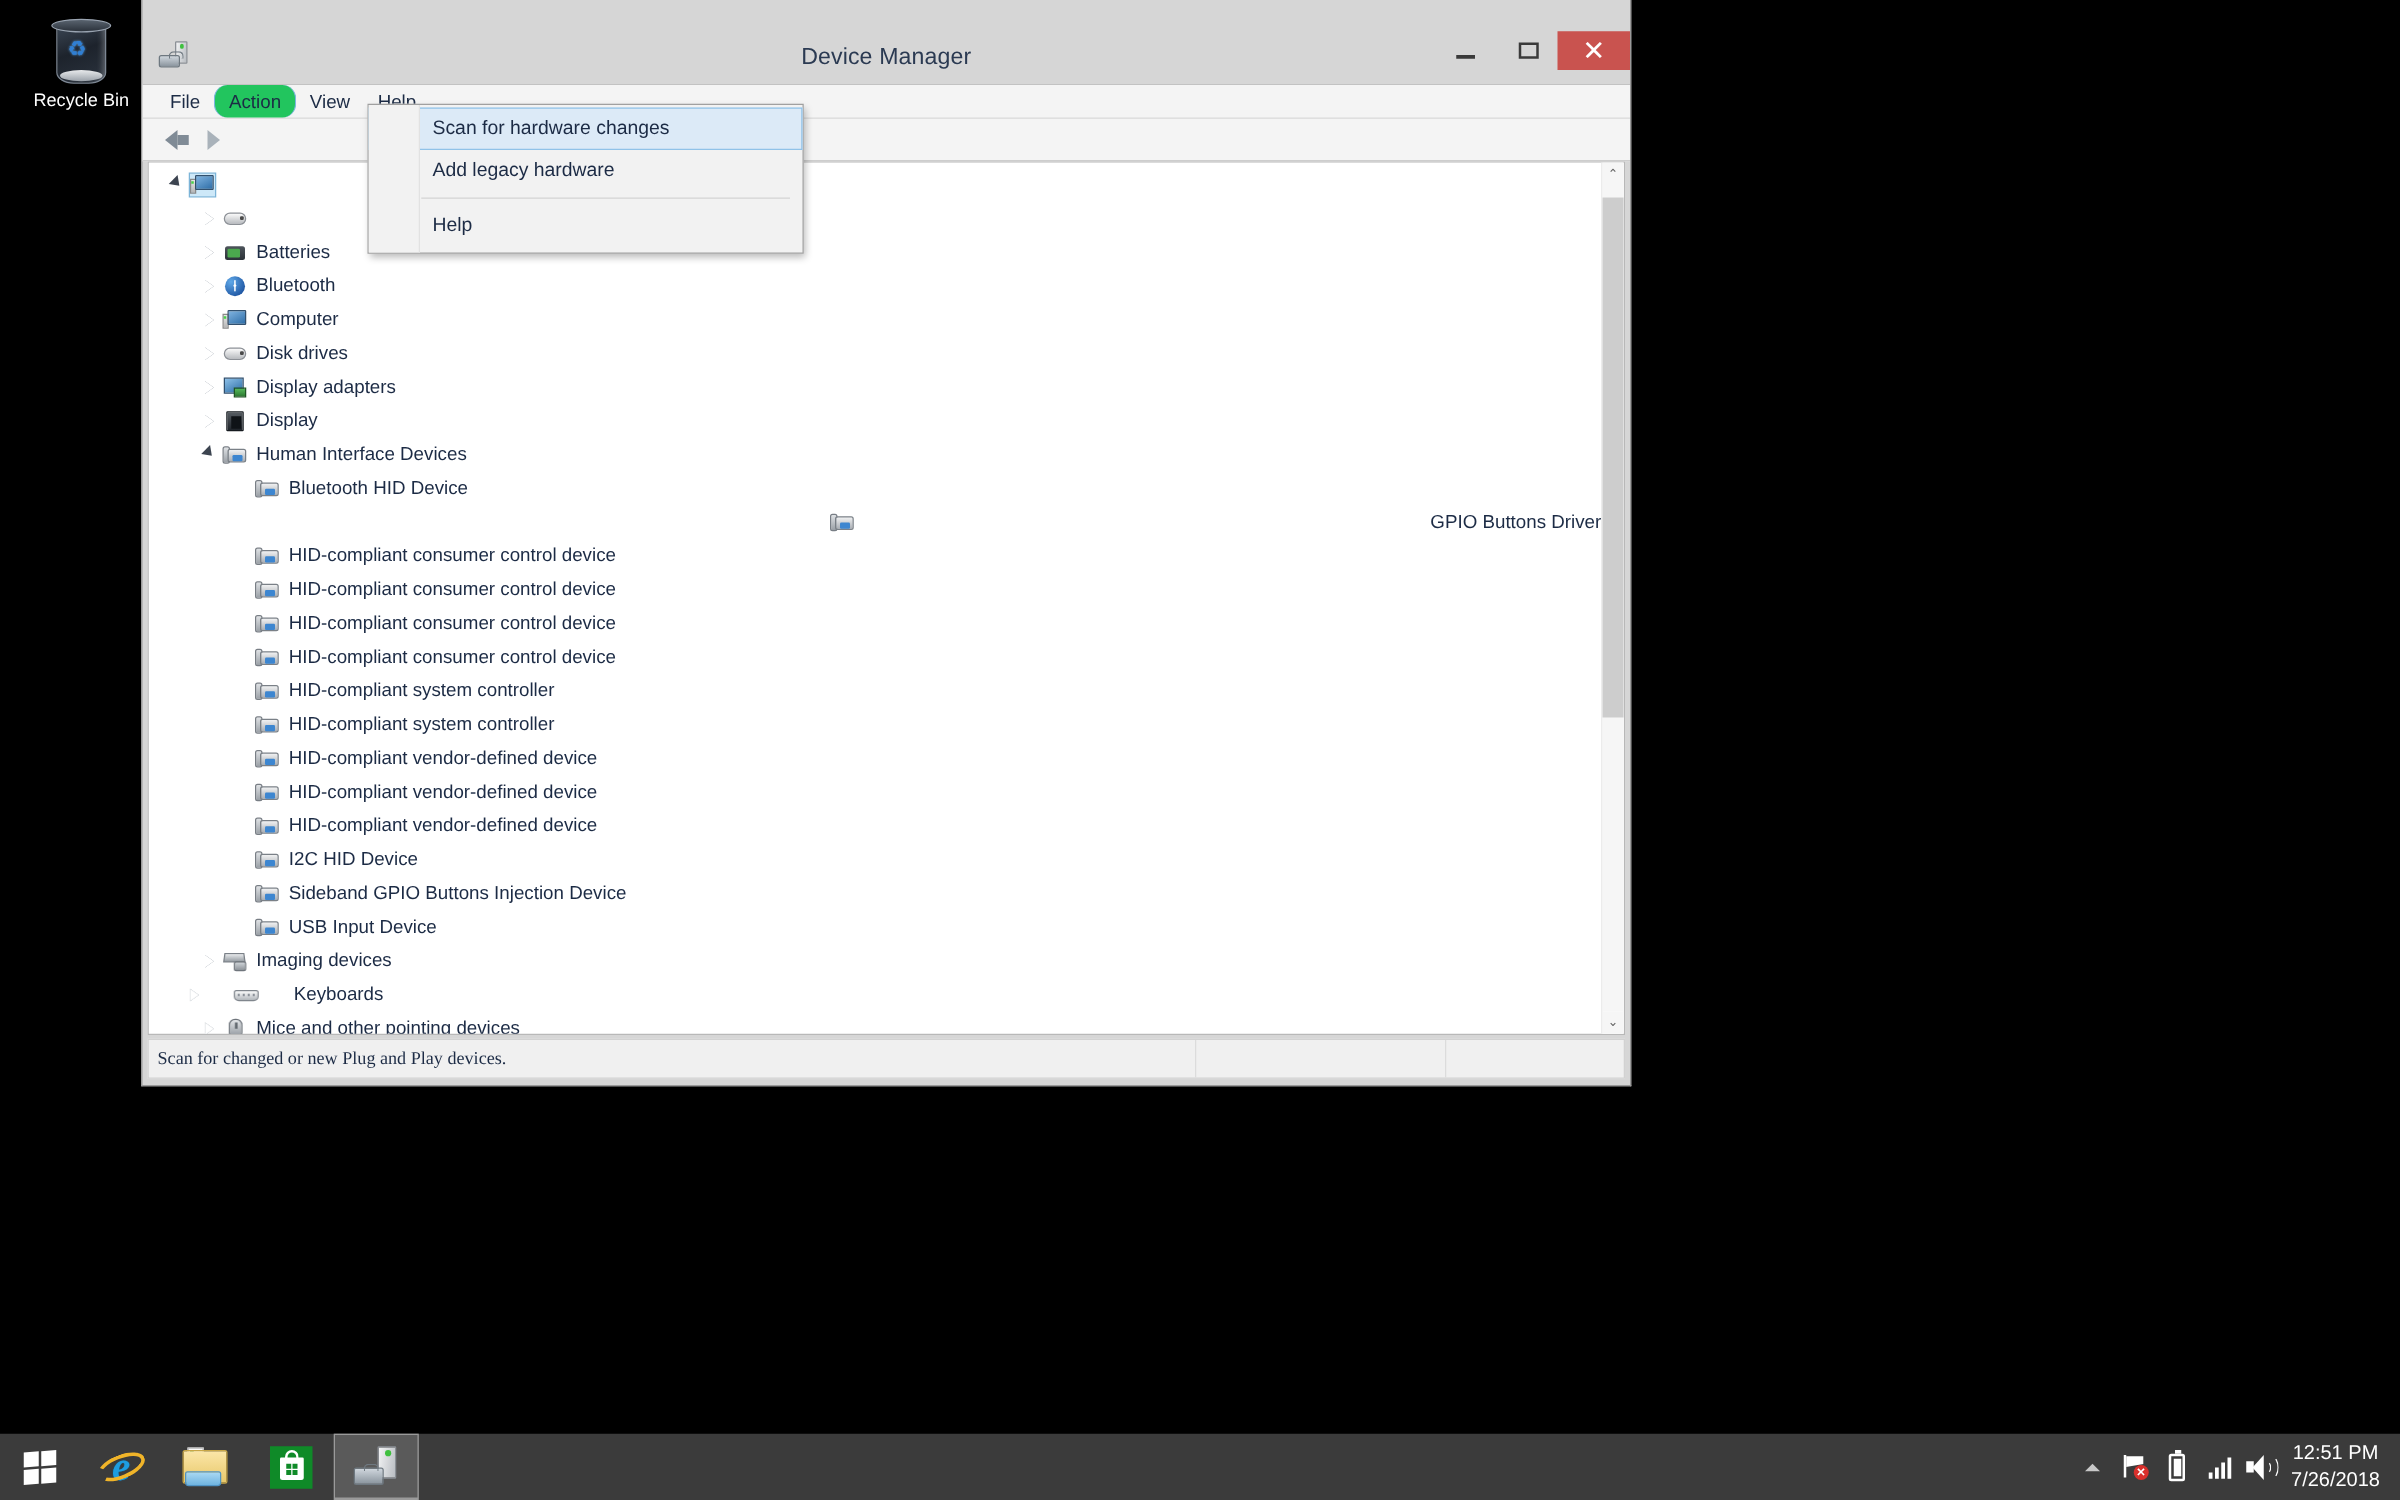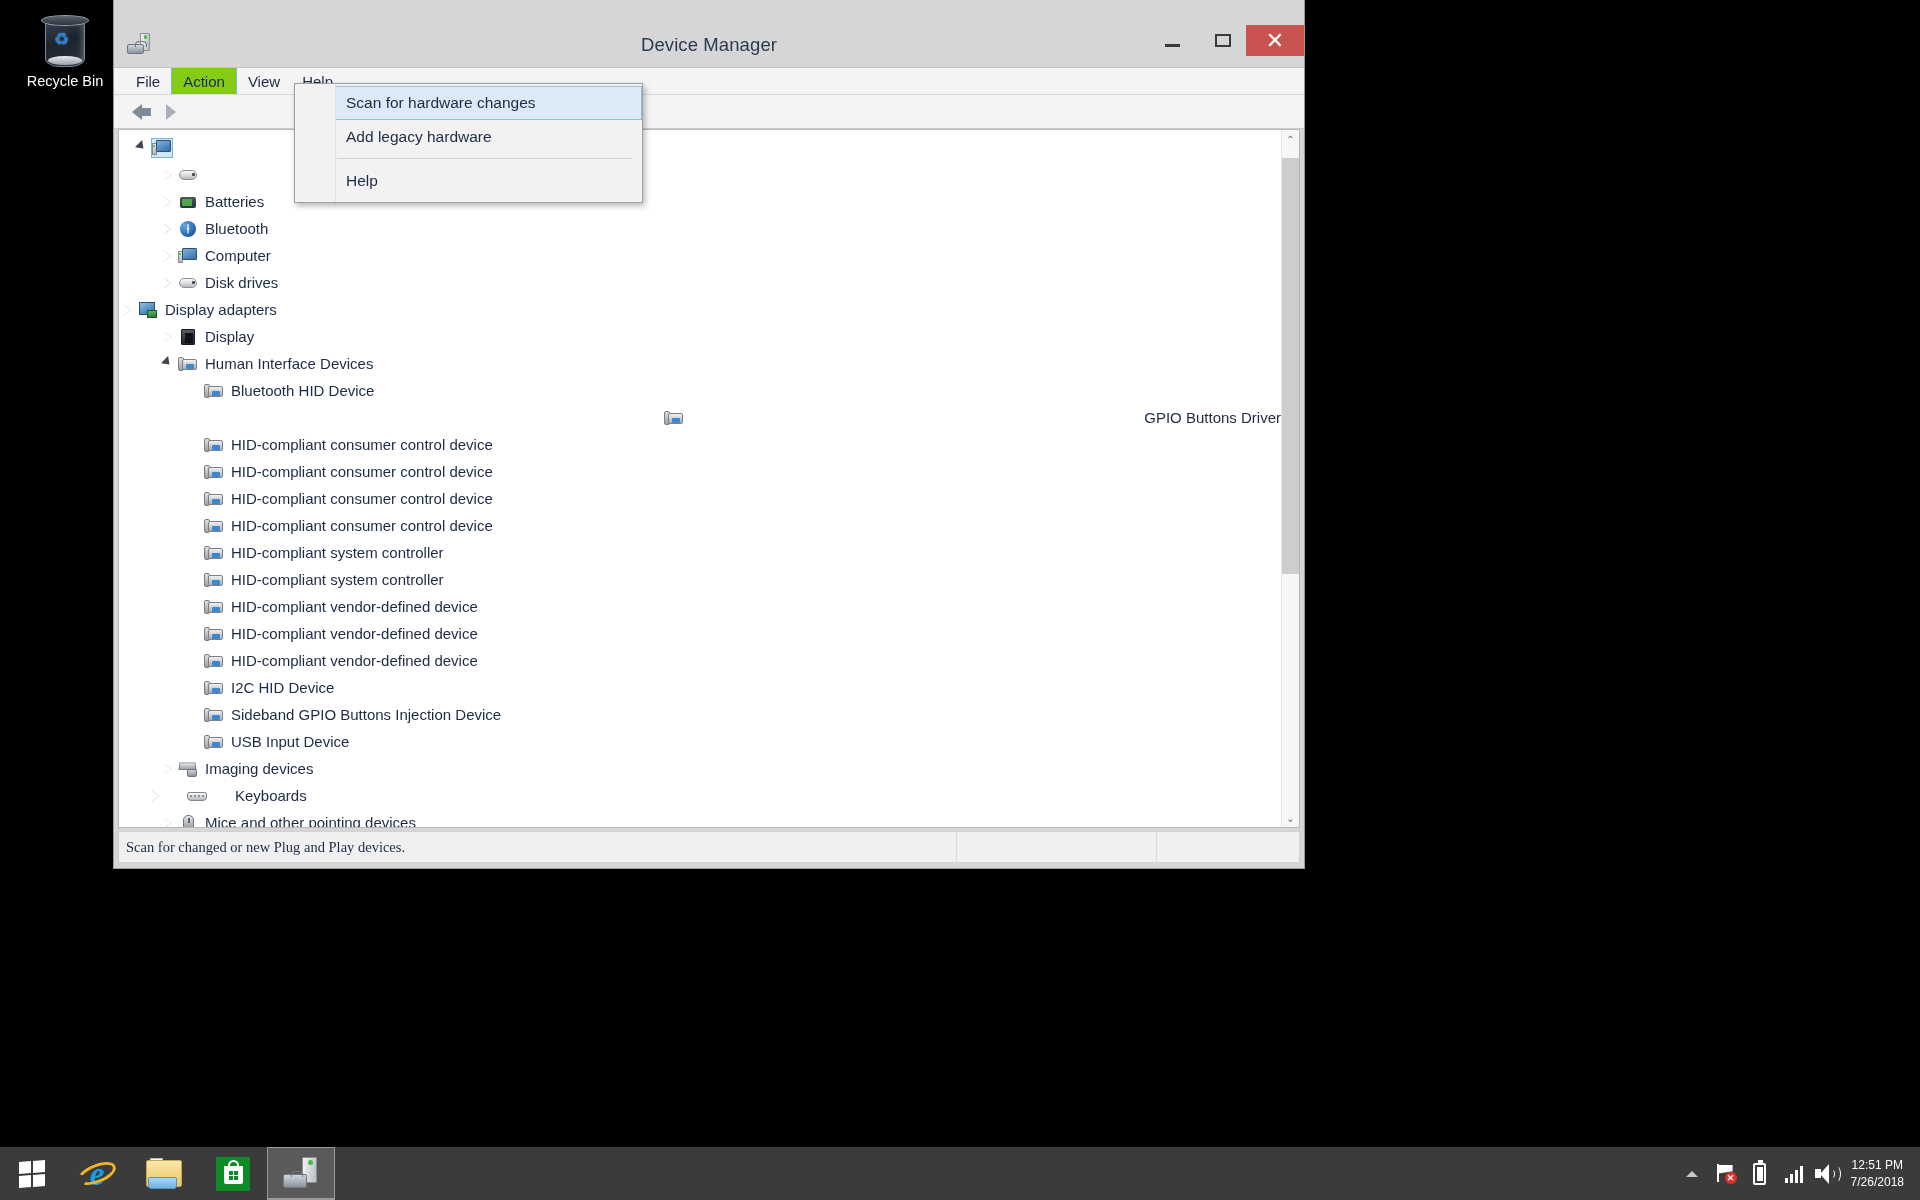--- a/index.html
+++ b/index.html
@@ -121,23 +121,24 @@
     padding-left: 11px;
     position: relative; z-index: 40;
   }
   .menu-item {
     display: flex; align-items: center;
     padding: 0 11px;
     font-size: 15px; color: #1c2b45;
     cursor: default;
   }
   .menu-item.open {
-    background: #84cc16;
+    background: #22c55e;
     border-left: 1px solid #7cb5de;
     border-right: 1px solid #7cb5de;
+    border-radius: 11px;
   }
 
   
   #toolbar {
     height: 34px; flex: 0 0 auto;
     background: #f4f4f4;
     border-bottom: 1px solid #cdcdcd;
     display: flex; align-items: center;
     padding-left: 8px; gap: 4px;
     position: relative; z-index: 10;
@@ -632,21 +633,21 @@
     border-right: 9px solid #ffffff;
   }
   .speaker-icon .w1, .speaker-icon .w2 {
     position: absolute; border: 1.6px solid #ffffff;
     border-left-color: transparent; border-top-color: transparent;
     border-bottom-color: transparent; border-radius: 50%;
   }
   .speaker-icon .w1 { left: 13px; top: 5px; width: 7px; height: 10px; }
   .speaker-icon .w2 { left: 15px; top: 1px; width: 11px; height: 18px; }
   #clock {
-    color: #ffffff; font-size: 12px; line-height: 1.35;
+    color: #ffffff; font-size: 16px; line-height: 1.35;
     text-align: center; padding: 0 10px 0 6px;
   }
 </style>
 </head>
 <body>
 
 <div id="desktop">
 
   <div id="recycle-bin">
     <div class="rb-icon">
@@ -752,21 +753,21 @@
           <div class="tree-row" style="padding-left: 40px;">
             <span class="twisty">
               <span class="twisty-closed"></span>
             </span>
             <span class="ic ic-disk">
               <span class="drv"></span>
               <span class="led"></span>
             </span>
             <span class="row-label">Disk drives</span>
           </div>
-          <div class="tree-row" style="">
+          <div class="tree-row" style="padding-left: 40px;">
             <span class="twisty">
               <span class="twisty-closed"></span>
             </span>
             <span class="ic ic-display">
               <span class="scr"></span>
               <span class="card"></span>
             </span>
             <span class="row-label">Display adapters</span>
           </div>
           <div class="tree-row" style="padding-left: 40px;">

